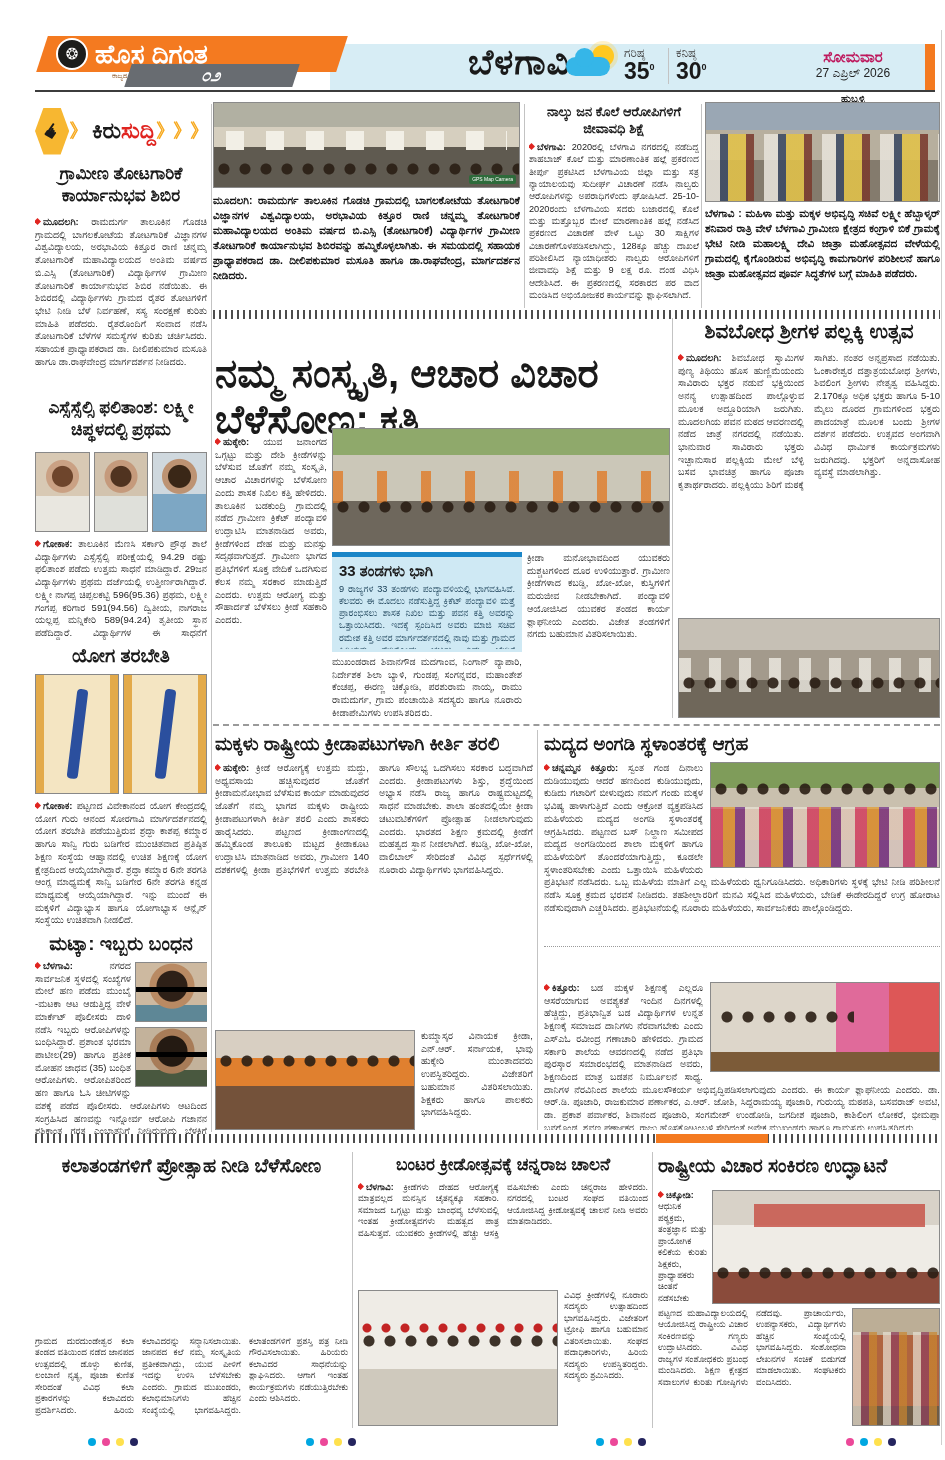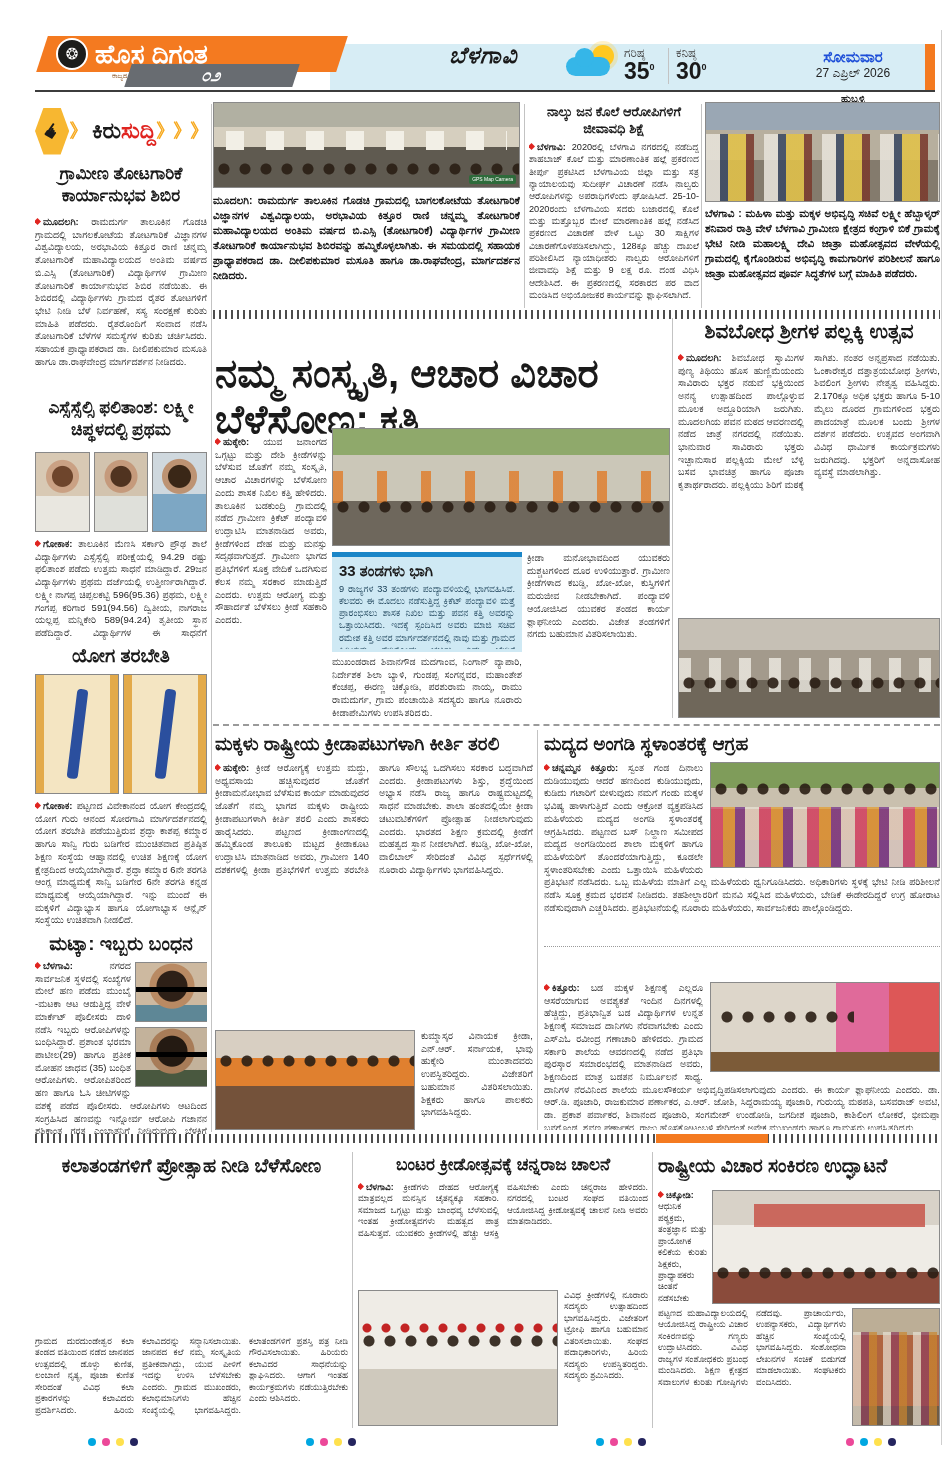--- a/index.html
+++ b/index.html
@@ -10,32 +10,32 @@
   .blue-band{left:330px;top:44px;width:595px;height:46px;background:#d7edf5;}
   .orange-tab{left:925px;top:44px;width:10px;height:46px;background:#f47a20;}
   .orange-band{left:42px;top:36px;width:300px;height:36px;background:#f47a20;transform:skewX(-18deg);}
   .orange-inner{position:absolute;left:14px;top:2px;transform:skewX(18deg);display:flex;align-items:center;gap:7px;}
   .logo{width:28px;height:28px;border-radius:50%;background:#1d1d1b;border:2px solid #fff;color:#fff;
         display:flex;align-items:center;justify-content:center;font-size:15px;}
   .paper-name{font-size:26px;font-weight:800;color:#fff;line-height:1;}
   .tagline{position:absolute;left:112px;top:72px;font-size:6.5px;color:#7a3a00;transform:skewX(0);}
   .page-no-band{left:128px;top:64px;width:168px;height:23px;background:#686c71;transform:skewX(-18deg);
         color:#fff;font-weight:800;font-size:17px;text-align:center;line-height:23px;}
-  .edition{left:449px;top:42px;font-size:23px;font-weight:800;letter-spacing:1px;font-style:italic;}
+  .edition{left:468px;top:42px;font-size:35px;font-weight:800;letter-spacing:1px;}
   .sun{left:592px;top:45px;width:22px;height:22px;border-radius:50%;background:#ffc821;box-shadow:0 0 0 4px rgba(255,200,33,.25);}
   .cloud{left:566px;top:57px;width:44px;height:19px;border-radius:12px;background:#35b6e8;}
   .cloud::before{content:"";position:absolute;left:9px;top:-9px;width:19px;height:19px;border-radius:50%;background:#35b6e8;}
   .wcol{top:46px;width:44px;text-align:left;}
   .wmax{left:624px;} .wmin{left:676px;}
   .wlabel{font-size:12px;color:#444;display:block;}
   .wval{font-size:23px;font-weight:800;line-height:1;}
   .wval sup{font-size:9px;}
   .wdiv{left:668px;top:48px;width:1px;height:36px;background:#9bbac6;}
   .date-block{left:788px;top:48px;width:130px;text-align:center;}
-  .day{color:#1d4ed8;font-weight:800;font-size:15px;line-height:1.2;}
+  .day{color:#be185d;font-weight:800;font-size:15px;line-height:1.2;}
   .date{font-size:12px;color:#222;}
   .sub-edition{left:788px;top:93px;width:130px;text-align:center;font-size:10px;font-weight:700;}
   .header-rule{left:35px;top:90px;width:900px;height:2px;background:#3c3c3c;}
   
   .h-center{font-weight:800;text-align:center;line-height:1.3;}
   .h-left{font-weight:800;text-align:left;line-height:1.25;}
   .body-txt{font-size:9.5px;line-height:1.34;text-align:justify;color:#222;overflow:hidden;}
   .body-sm{font-size:8.8px;line-height:1.3;text-align:justify;color:#222;overflow:hidden;}
   .caption{font-size:10.5px;line-height:1.42;font-weight:600;color:#111;text-align:justify;overflow:hidden;}
   .mark{display:inline-block;width:5px;height:5px;background:#e02520;transform:rotate(45deg);margin:0 3px 1px 0;}

